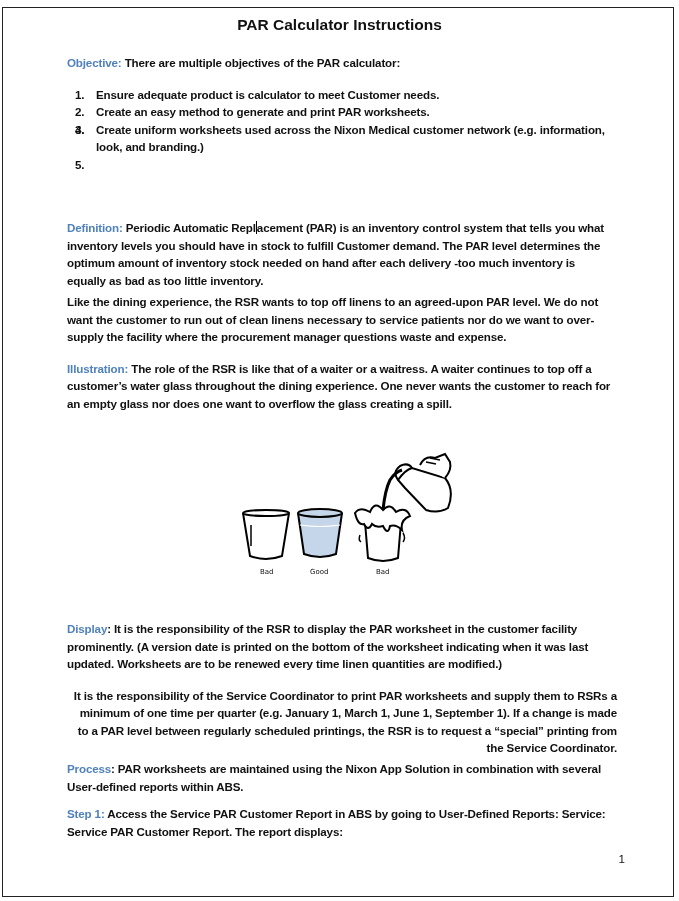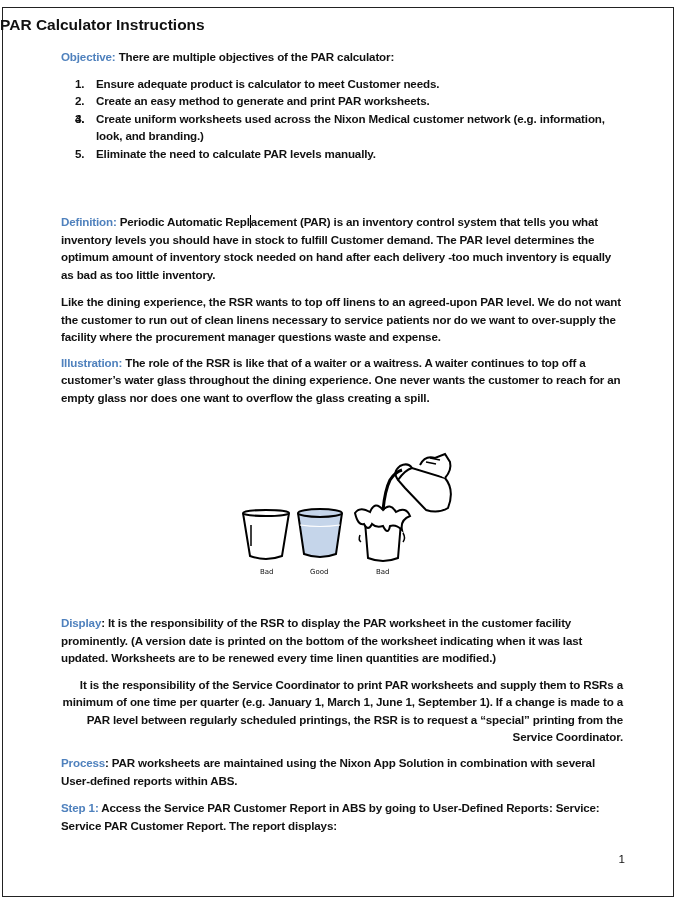--- a/index.html
+++ b/index.html
@@ -1,25 +1,25 @@
 <!DOCTYPE html>
 <html><head>
 <meta charset="utf-8">
 <style>
   html, body { margin: 0; padding: 0; background: #ffffff; }
   body { width: 679px; height: 901px; position: relative; overflow: hidden;
          font-family: "Liberation Sans", sans-serif; color: #111; }
   .page { position: absolute; left: 2px; top: 7px; width: 672px; height: 890px;
           border: 1px solid #222; box-sizing: border-box; background: #fff; }
-  .title { position: absolute; left: 0; width: 100%; top: 16px; text-align: left;
+  .title { position: absolute; left: 0; width: 100%; top: 16px; text-align: center;
            font-size: 15.5px; font-weight: bold; }
   .body { position: absolute; left: 53px; width: 578px; font-size: 11.6px;
           line-height: 17.5px; font-weight: bold; letter-spacing: -0.15px; }
   .lbl { color: #4f81bd; }
-  p { margin: 8px; }
+  p { margin: 14px; }
   .olist { margin: 0; padding: 0; list-style: none; }
   .olist li { position: relative; padding-left: 43px; }
   .olist .num { position: absolute; left: 22px; }
   .caret { display: inline-block; width: 1px; height: 13px; background: #000; vertical-align: -2px; }
   .illus { position: absolute; left: 240px; top: 450px; width: 220px; height: 130px; }
   .cap { position: absolute; font-size: 7px; font-weight: normal; font-family: "DejaVu Sans", sans-serif; }
   .pagenum { position: absolute; right: 54px; top: 852px; font-size: 11.6px; }
 </style>
 </head>
 <body>
@@ -28,21 +28,21 @@
 
 <div class="title">PAR Calculator Instructions</div>
 
 <div class="body" style="top:40px;">
   <p><span class="lbl">Objective:</span><span> There are multiple objectives of the PAR calculator:</span></p>
   <ul class="olist" style="margin-top:9px;">
     <li><span class="num">1.</span><span>Ensure adequate product is calculator to meet Customer needs.</span></li>
     <li><span class="num">2.</span><span>Create an easy method to generate and print PAR worksheets.</span></li>
     <li><span class="num">3.</span></li>
     <li><span class="num">4.</span><span>Create uniform worksheets used across the Nixon Medical customer network (e.g. information, look, and branding.)</span></li>
-    <li><span class="num">5.</span><span>Eliminate the need to calculate PAR levels manually.</span></li>
+    <li><span class="num">5.</span></li>
   </ul>
 </div>
 
 <div class="body" style="top:205px;">
   <p><span class="lbl">Definition:</span><span> Periodic Automatic Repl</span><span class="caret"></span><span>acement (PAR) is an inventory control system that tells you what inventory levels you should have in stock to fulfill Customer demand.  The PAR level determines the optimum amount of inventory stock needed on hand after each delivery -too much inventory is equally as bad as too little inventory.</span></p>
 </div>
 
 <div class="body" style="top:284px;">
   <p style="margin-top:9px;">Like the dining experience, the RSR wants to top off linens to an agreed-upon PAR level.  We do not want the customer to run out of clean linens necessary to service patients nor do we want to over-supply the facility where the procurement manager questions waste and expense.</p>
   <p><span class="lbl">Illustration:</span><span> The role of the RSR is like that of a waiter or a waitress.  A waiter continues to top off a customer’s water glass throughout the dining experience.  One never wants the customer to reach for an empty glass nor does one want to overflow the glass creating a spill.</span></p>

